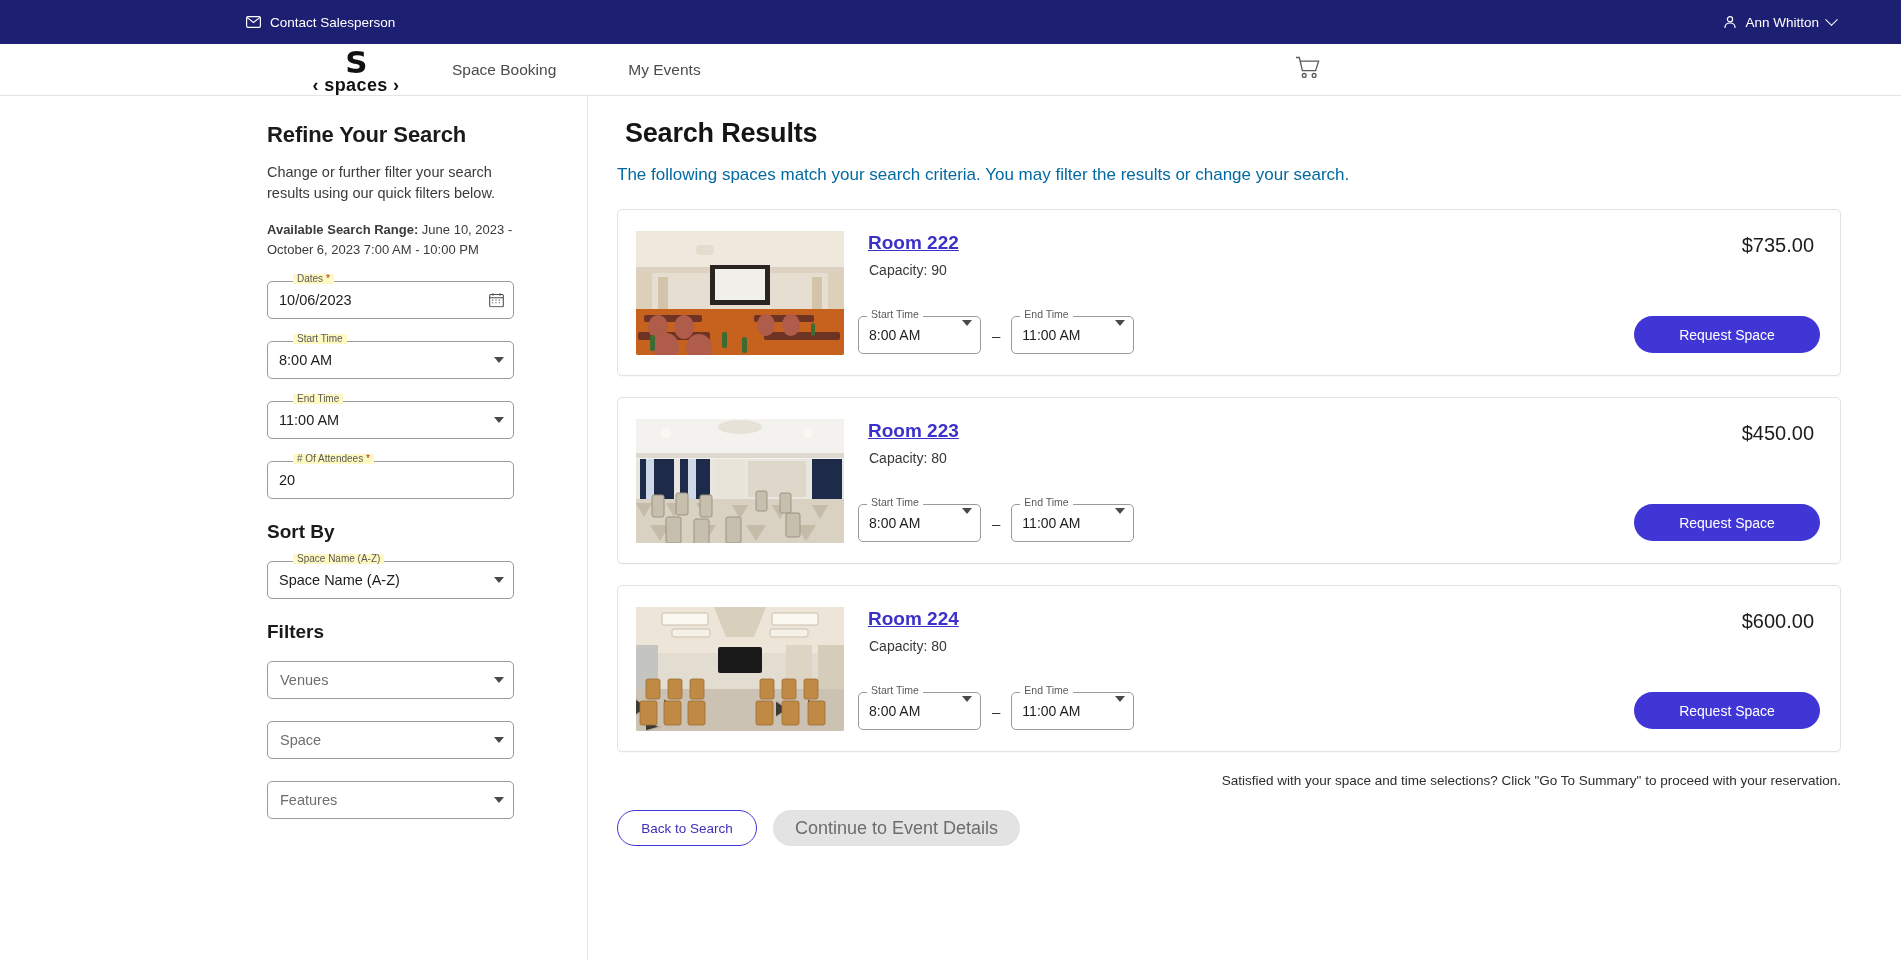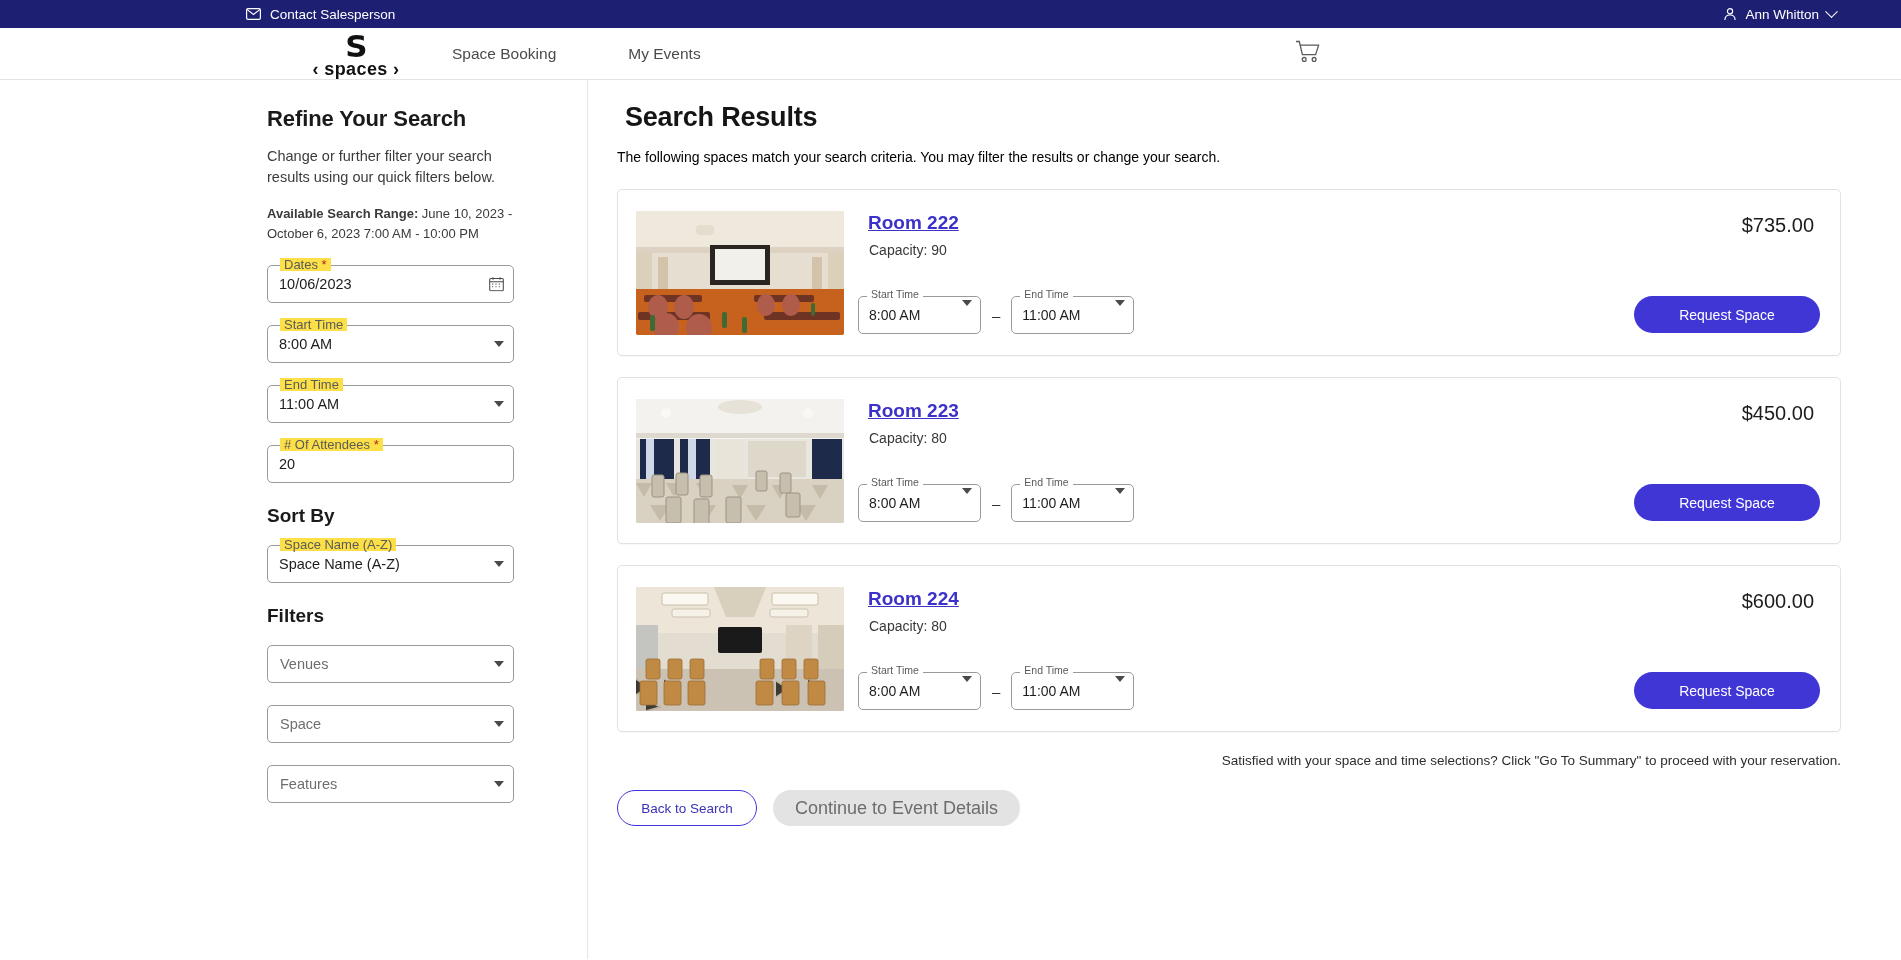--- a/index.html
+++ b/index.html
@@ -6,21 +6,21 @@
   html, body {
     margin: 0; padding: 0;
     width: 1901px; height: 960px;
     background: #ffffff;
     font-family: "Liberation Sans", sans-serif;
     overflow: hidden;
   }
 
   
   .topbar {
-    height: 28px;
+    height: 44px;
     background: #1d1f72;
     color: #ffffff;
     display: flex;
     align-items: center;
     position: relative;
     font-size: 13.5px;
   }
   .topbar-left {
     position: absolute;
     left: 246px;
@@ -147,24 +147,24 @@
   }
   .field .fbox {
     position: absolute;
     inset: 0;
     border: 1px solid #9a9a9a;
     border-radius: 5px;
     background: #fff;
   }
   .field .flabel {
     position: absolute;
-    top: -7px; left: 13px;
-    background: #fde047;
+    top: -7px; left: 26px;
+    background: #fef9c3;
     padding: 0 4px;
-    font-size: 13px;
+    font-size: 10px;
     color: #5a5a5a;
     line-height: 1;
     z-index: 2;
     white-space: nowrap;
   }
   .field .flabel .req { color: #b3261e; }
   .field .fvalue {
     position: absolute;
     left: 12px; top: 50%;
     transform: translateY(-50%);
@@ -202,22 +202,22 @@
 
   
   h1.page-title {
     font-size: 27px;
     font-weight: 600;
     color: #151515;
     margin: 0 0 16px 8px;
     letter-spacing: -0.2px;
   }
   .page-sub {
-    font-size: 14px;
-    color: #000000;
+    font-size: 17px;
+    color: #0369a1;
     margin: 8px 0 24px 0;
   }
 
   .card {
     border: 1px solid #e2e2e2;
     border-radius: 5px;
     background: #fff;
     height: 167px;
     margin-bottom: 21px;
     position: relative;

